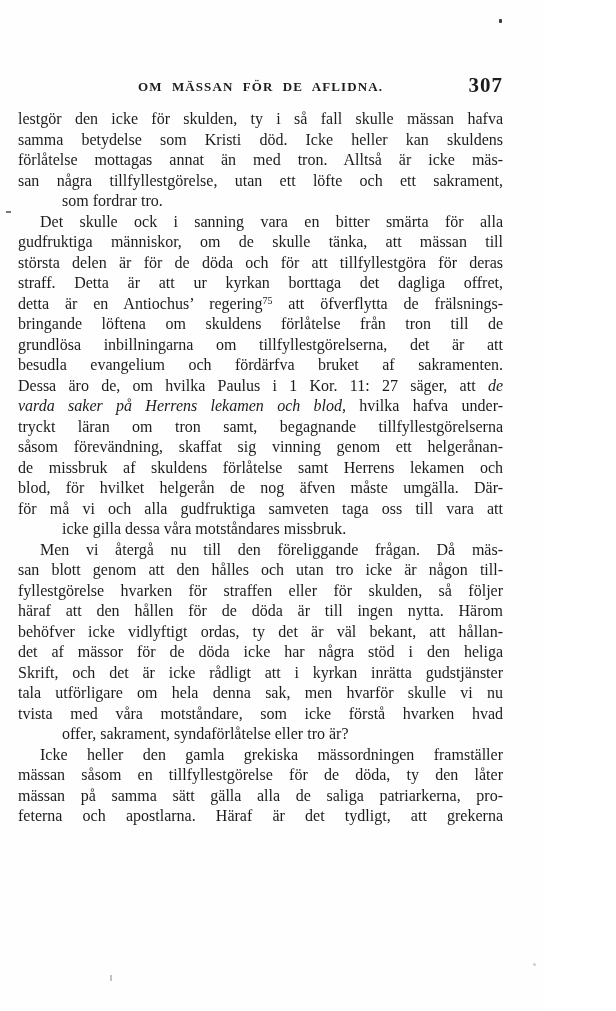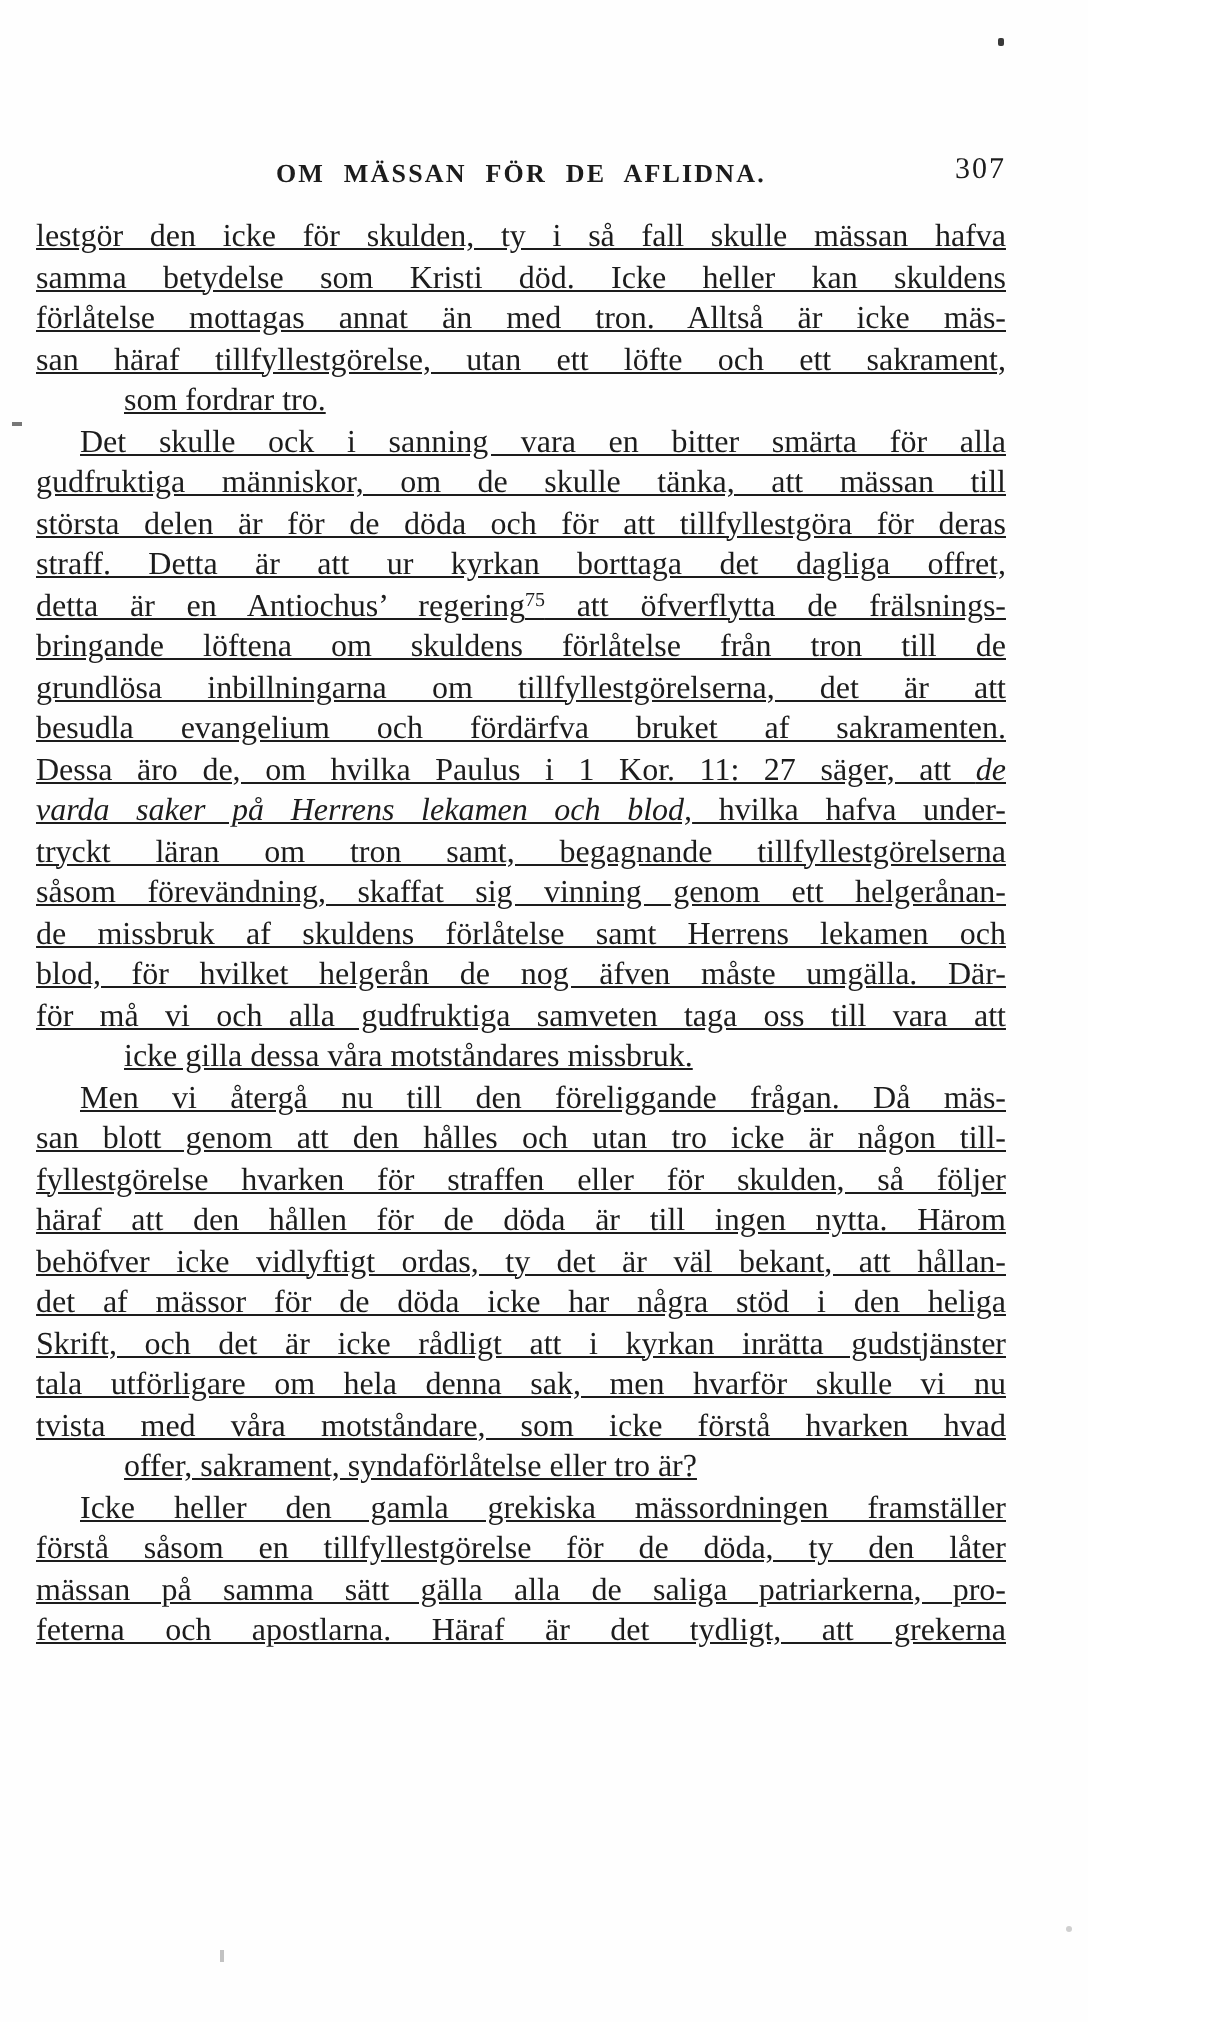--- a/index.html
+++ b/index.html
@@ -29,25 +29,26 @@
     font-size: 13px;
     font-weight: bold;
     letter-spacing: 1.1px;
     word-spacing: 5px;
     line-height: 18px;
   }
   .pagenum {
     position: absolute;
     right: 0;
     top: -3px;
-    font-size: 15px;
+    font-size: 21px;
     letter-spacing: 1px;
     line-height: 21px;
+    font-weight: bold;
   }
-  .para { margin: 0; text-decoration: underline; }
+  .para { margin: 0; }
   .ln {
     font-size: 16px;
     line-height: 20.5px;
     text-align: justify;
     text-align-last: justify;
     white-space: normal;
   }
   .ln.end { text-align-last: left; margin-left: 44px; }
   .ln.ind { text-indent: 22px; }
   .it { font-style: italic; }
@@ -82,21 +83,21 @@
 
     <div class="header-row">
       <span class="htitle">OM MÄSSAN FÖR DE AFLIDNA.</span>
       <span class="pagenum">307</span>
     </div>
 
     <div class="para">
       <div class="ln">lestgör den icke för skulden, ty i så fall skulle mässan hafva</div>
       <div class="ln">samma betydelse som Kristi död. Icke heller kan skuldens</div>
       <div class="ln">förlåtelse mottagas annat än med tron. Alltså är icke mäs-</div>
-      <div class="ln">san häraf tillfyllestgörelse, utan ett löfte och ett sakrament,</div>
+      <div class="ln">san några tillfyllestgörelse, utan ett löfte och ett sakrament,</div>
       <div class="ln end">som fordrar tro.</div>
     </div>
 
     <div class="para">
       <div class="ln ind">Det skulle ock i sanning vara en bitter smärta för alla</div>
       <div class="ln">gudfruktiga människor, om de skulle tänka, att mässan till</div>
       <div class="ln">största delen är för de döda och för att tillfyllestgöra för deras</div>
       <div class="ln">straff. Detta är att ur kyrkan borttaga det dagliga offret,</div>
       <div class="ln"><span>detta är en Antiochus’ regering</span><sup class="sup">75</sup><span> att öfverflytta de frälsnings-</span></div>
       <div class="ln">bringande löftena om skuldens förlåtelse från tron till de</div>
@@ -120,19 +121,19 @@
       <div class="ln">behöfver icke vidlyftigt ordas, ty det är väl bekant, att hållan-</div>
       <div class="ln">det af mässor för de döda icke har några stöd i den heliga</div>
       <div class="ln">Skrift, och det är icke rådligt att i kyrkan inrätta gudstjänster</div>
       <div class="ln">tala utförligare om hela denna sak, men hvarför skulle vi nu</div>
       <div class="ln">tvista med våra motståndare, som icke förstå hvarken hvad</div>
       <div class="ln end">offer, sakrament, syndaförlåtelse eller tro är?</div>
     </div>
 
     <div class="para">
       <div class="ln ind">Icke heller den gamla grekiska mässordningen framställer</div>
-      <div class="ln">förstå såsom en tillfyllestgörelse för de döda, ty den låter</div>
+      <div class="ln">mässan såsom en tillfyllestgörelse för de döda, ty den låter</div>
       <div class="ln">mässan på samma sätt gälla alla de saliga patriarkerna, pro-</div>
       <div class="ln">feterna och apostlarna. Häraf är det tydligt, att grekerna</div>
     </div>
 
   </div>
 </div>
 
 </body></html>

